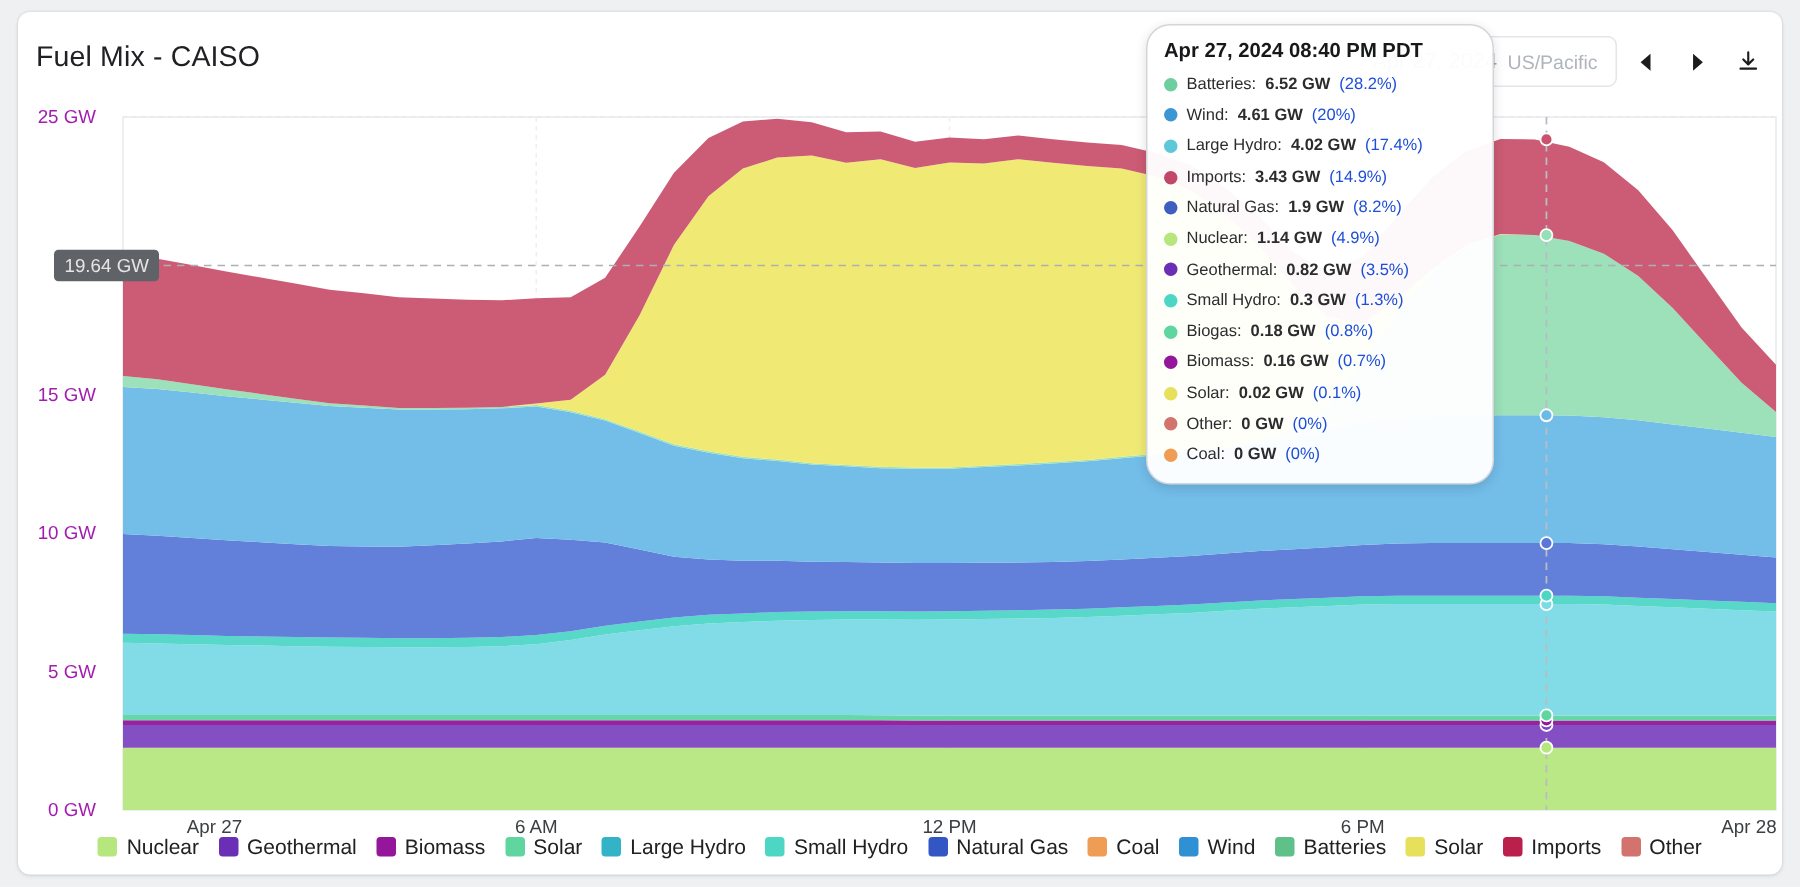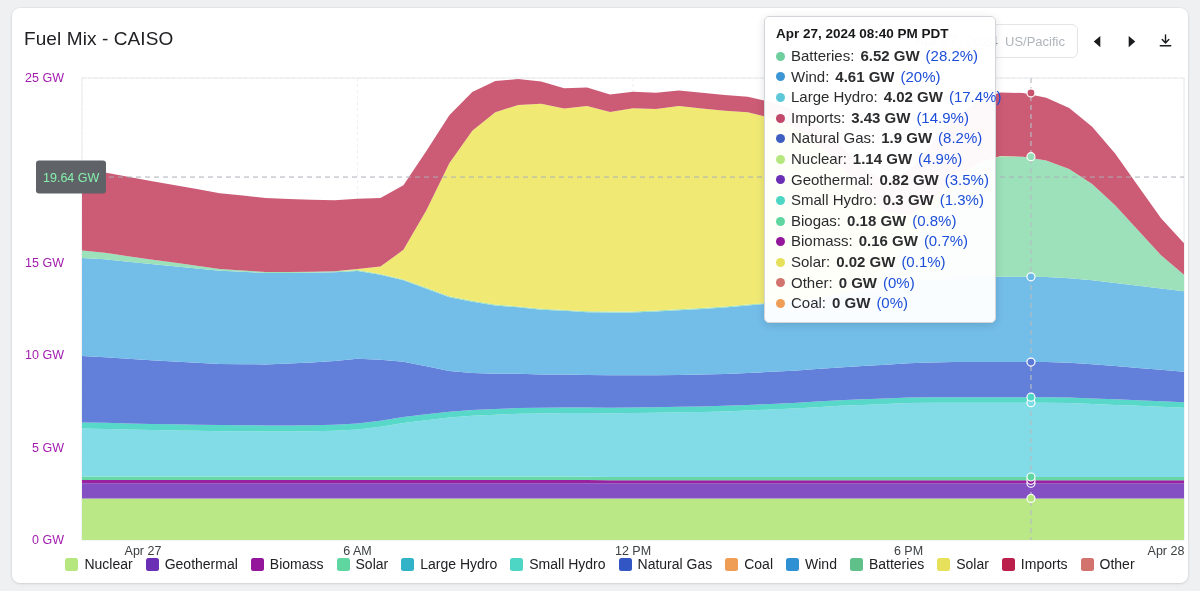--- a/index.html
+++ b/index.html
@@ -74,49 +74,49 @@
     font-size: 12.5px; color: #3c4043;
     transform: translateX(-50%);
     white-space: nowrap;
   }
   svg.plot { position: absolute; left: 0; top: 0; width: 1176px; height: 492px; }
 
   
   .value-badge {
     position: absolute;
     display: flex; align-items: center;
-    height: 33px; padding: 0 7px;
+    height: 21px; padding: 0 7px;
     background: #5f6368;
-    color: #86efac;
+    color: #e5e5e5;
     border-radius: 3px;
     font-size: 12.5px;
     white-space: nowrap;
     transform: translateY(-50%);
   }
 
   
   .tooltip {
     position: absolute;
     left: 752px; top: 8px;
     width: 232px;
     background: rgba(255,255,255,0.96);
     border: 1px solid #d2d5d9;
-    border-radius: 5px;
+    border-radius: 16px;
     box-shadow: 0 2px 8px rgba(0,0,0,0.13);
     padding: 9px 11px 8px 11px;
     z-index: 30;
   }
   .tt-title {
     font-size: 13.5px; font-weight: bold; color: #17181a;
     margin-bottom: 5px; white-space: nowrap;
   }
   .tt-row {
     display: flex; align-items: center;
     gap: 6px;
-    font-size: 15px;
+    font-size: 11px;
     color: #2b2c2e;
     line-height: 20.6px;
     white-space: nowrap;
   }
   .tt-dot { width: 9px; height: 9px; border-radius: 50%; flex: none; }
   .tt-val { font-weight: bold; }
   .tt-pct { color: #1d4ed8; }
 
   
   .legend {

